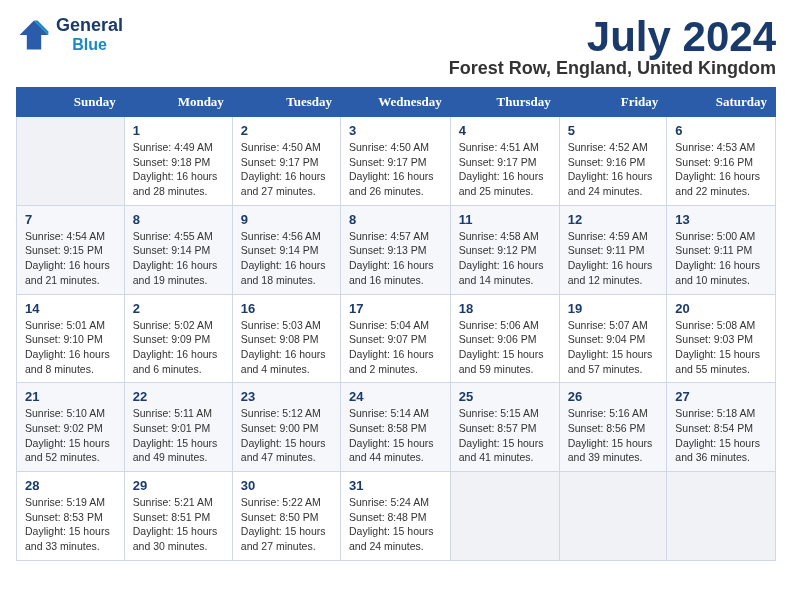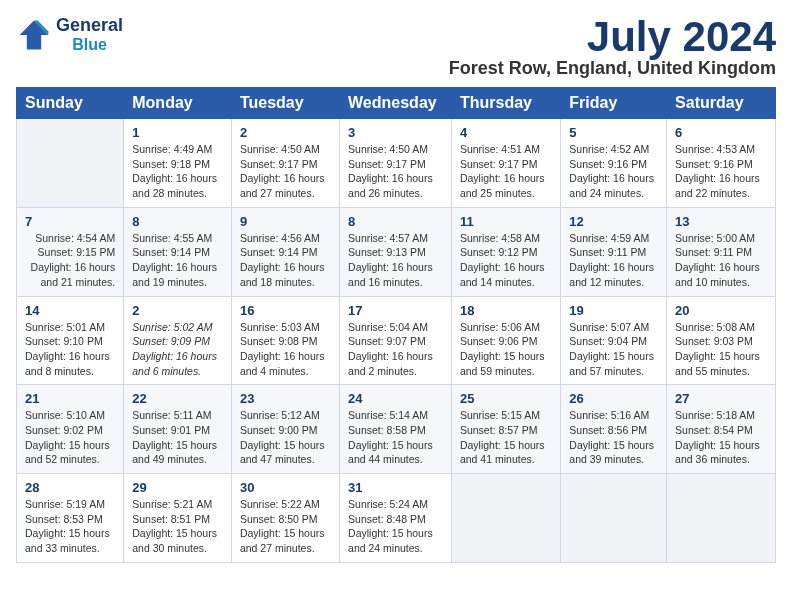--- a/index.html
+++ b/index.html
@@ -50,24 +50,25 @@
       width: 100%;
       border-collapse: collapse;
       font-size: 11px;
     }
     thead tr {
       background-color: #2a5caa;
       color: #fff;
     }
     thead th {
       padding: 6px 8px;
-      text-align: left;
-      font-weight: bold;
-      font-size: 16px;
+      text-align: right;
+      font-weight: bold;
+      font-size: 13px;
       border: 1px solid #2a5caa;
+      font-family: Liberation Serif, serif;
     }
     tbody tr {
       background: #fff;
     }
     tbody tr:nth-child(even) {
       background: #f5f7fa;
     }
     tbody td {
       border: 1px solid #d0d8e8;
       padding: 6px 8px;
@@ -160,21 +161,21 @@
         <td>
           <span class="day-number">6</span>
           <div class="cell-text" style="white-space: pre-line;">Sunrise: 4:53 AM
 Sunset: 9:16 PM
 Daylight: 16 hours and 22 minutes.</div>
         </td>
       </tr>
       <tr>
         <td>
           <span class="day-number">7</span>
-          <div class="cell-text" style="white-space: pre-line; text-align: right;">Sunrise: 4:54 AM
+          <div class="cell-text" style="white-space: pre-line;">Sunrise: 4:54 AM
 Sunset: 9:15 PM
 Daylight: 16 hours and 21 minutes.</div>
         </td>
         <td>
           <span class="day-number">8</span>
           <div class="cell-text" style="white-space: pre-line;">Sunrise: 4:55 AM
 Sunset: 9:14 PM
 Daylight: 16 hours and 19 minutes.</div>
         </td>
         <td>
@@ -210,21 +211,21 @@
       </tr>
       <tr>
         <td>
           <span class="day-number">14</span>
           <div class="cell-text" style="white-space: pre-line;">Sunrise: 5:01 AM
 Sunset: 9:10 PM
 Daylight: 16 hours and 8 minutes.</div>
         </td>
         <td>
           <span class="day-number">2</span>
-          <div class="cell-text" style="white-space: pre-line; font-style: italic;">Sunrise: 5:02 AM
+          <div class="cell-text" style="white-space: pre-line;">Sunrise: 5:02 AM
 Sunset: 9:09 PM
 Daylight: 16 hours and 6 minutes.</div>
         </td>
         <td>
           <span class="day-number">16</span>
           <div class="cell-text" style="white-space: pre-line;">Sunrise: 5:03 AM
 Sunset: 9:08 PM
 Daylight: 16 hours and 4 minutes.</div>
         </td>
         <td>

